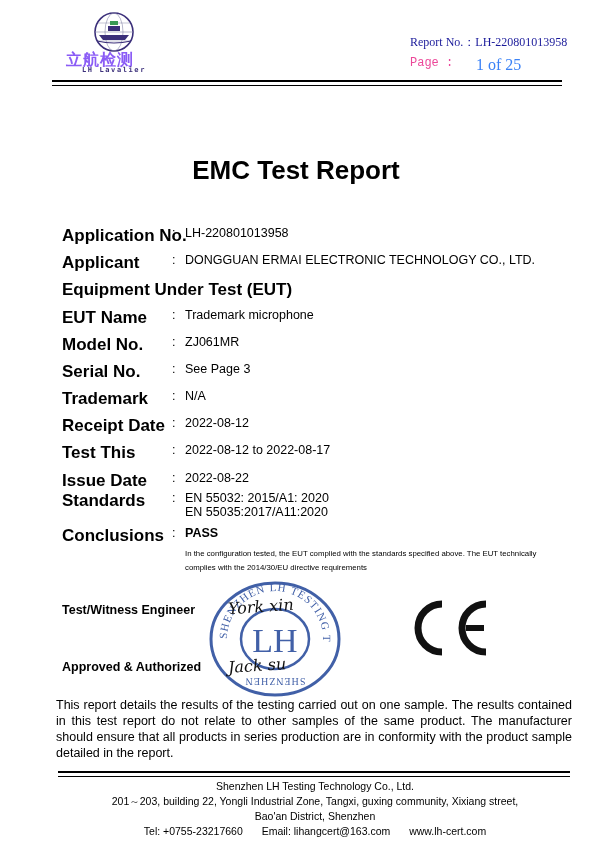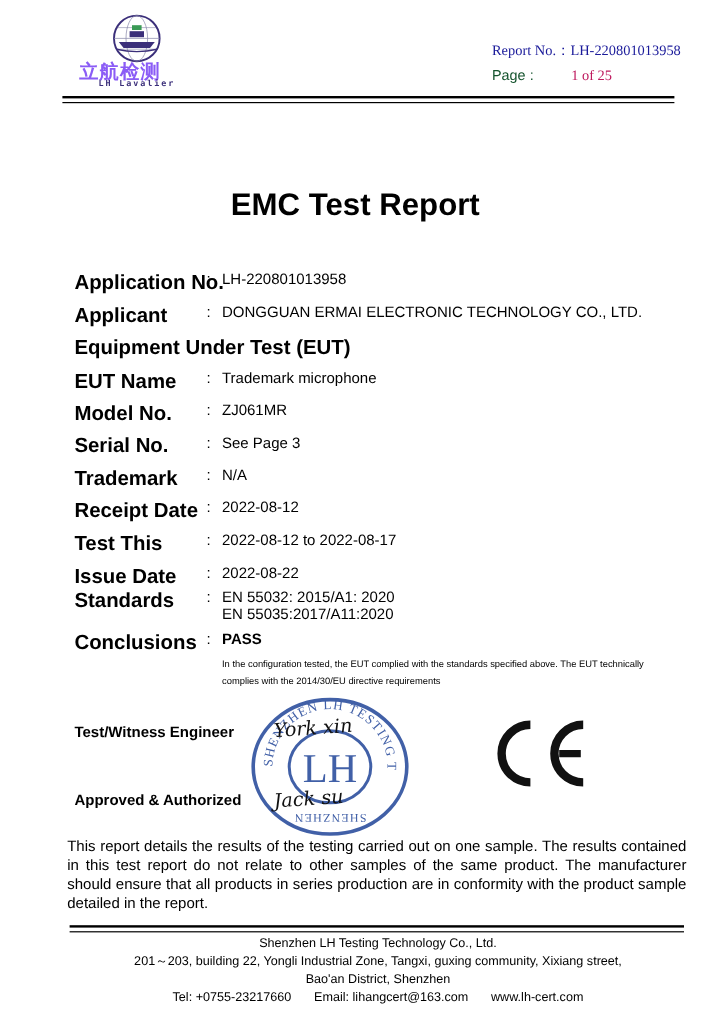--- a/index.html
+++ b/index.html
@@ -8,22 +8,22 @@
 
   
   .logo { left:82px; top:8px; width:64px; height:64px; }
   .logo-cn { left:66px; top:50px; width:96px; text-align:left; font-family:"DejaVu Sans", sans-serif; font-size:16px; font-weight:bold; color:#8b5cf6; letter-spacing:1px; }
   .logo-en { left:66px; top:66px; width:96px; text-align:center; font-family:"DejaVu Sans Mono", monospace; font-size:7px; font-weight:bold; color:#3b2f7a; letter-spacing:1.6px; }
   .hdr-line { left:52px; width:510px; height:0; }
   .hdr-line.t { top:80px; border-top:2.5px solid #000; }
   .hdr-line.b { top:85px; border-top:1px solid #000; }
 
   .report-no { left:410px; top:34px; font-family:"Liberation Serif", serif; font-size:12px; color:#1a1a9a; }
-  .page-lbl { left:410px; top:56px; font-family:Liberation Sans, sans-serif; font-size:12px; color:#14532d; }
-  .page-val { left:476px; top:56px; font-family:"Liberation Serif", serif; font-size:12px; color:#be185d; }
+  .page-lbl { left:410px; top:56px; font-family:Liberation Mono, monospace; font-size:12px; color:#ec4899; }
+  .page-val { left:476px; top:56px; font-family:"Liberation Serif", serif; font-size:16px; color:#3b82f6; }
 
   .title { left:0; top:155px; width:592px; text-align:center; font-size:26px; font-weight:bold; }
 
   .row-label { left:62px; font-size:17px; font-weight:bold; }
   .row-colon { left:172px; font-size:12.5px; }
   .row-value { left:185px; font-size:12.5px; }
   .row-value.bold { font-weight:bold; }
   .small-note { left:185px; font-size:7.8px; line-height:14px; width:380px; }
 
   .sig-label { font-size:12.5px; font-weight:bold; }

